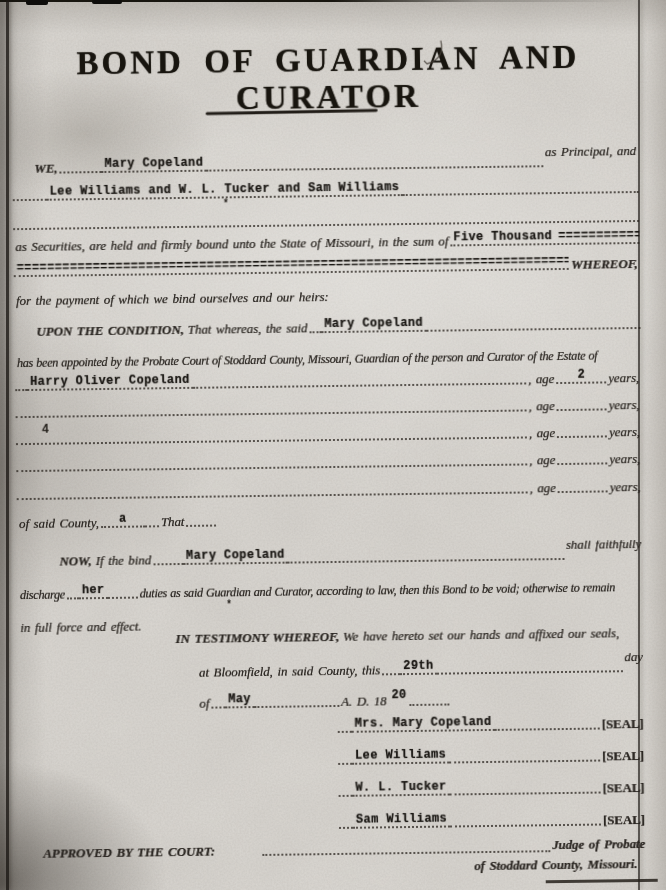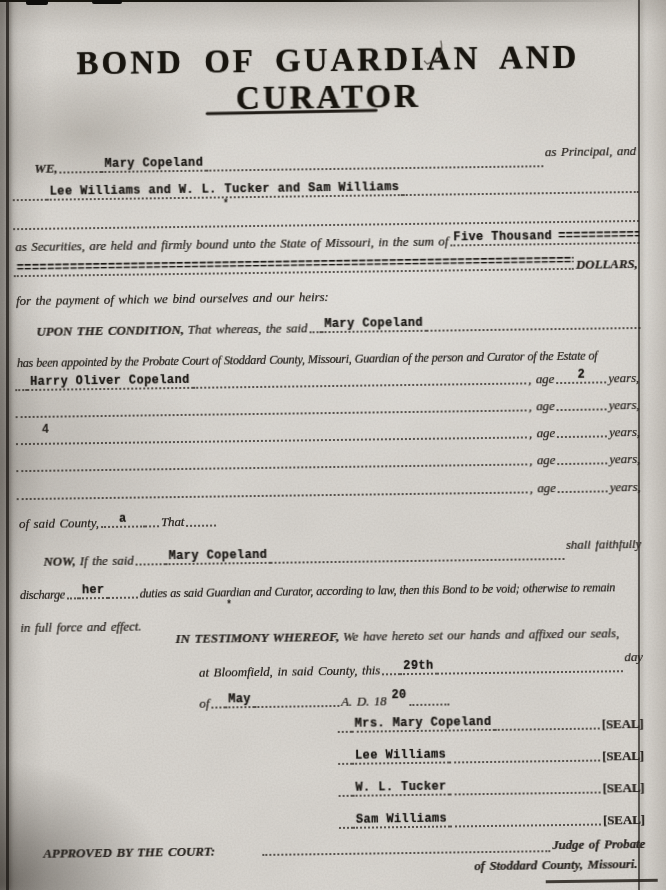--- a/index.html
+++ b/index.html
@@ -48,21 +48,21 @@
   .typed{font-family:"Liberation Mono","DejaVu Sans Mono",monospace;font-weight:bold;
     font-size:12px;letter-spacing:.4px;color:#1b1814;text-shadow:0 0 1px rgba(10,8,5,.55);
     padding:0 3px;}
   .raised{margin-bottom:10px;}
   .raised2{margin-bottom:2px;}
   .sup{margin-bottom:7px;}
   .agebox{text-align:center;}
   .w12{width:12px;} .w14{width:14px;} .w18{width:18px;} .w30{width:30px;} .w34{width:34px;}
   .w38{width:38px;} .w40{width:40px;} .w42{width:42px;} .w44{width:44px;} .w85{width:85px;}
   .gap45{width:45px;}
-  .ind20{margin-left:20px;} .ind24{margin-left:24px;} .ind155{margin-left:155px;}
+  .ind20{margin-left:20px;} .ind24{margin-left:40px;} .ind155{margin-left:155px;}
   .ind178{margin-left:178px;} .ind318{margin-left:318px;}
   .stray{position:absolute;font-family:"Liberation Mono",monospace;font-weight:bold;
     color:#24201b;font-size:12px;}
   .bottom-line{position:absolute;left:540px;top:883px;width:112px;border-top:3px solid rgba(38,33,27,.85);}
 </style>
 </head>
 <body>
 
 <div class="page">
 
@@ -118,21 +118,21 @@
       <span class="fill u">
           <span class="typed">Five Thousand</span>
           <span class="typed">====================</span>
         </span>
     </div>
 
     <div class="row" style="top:254px">
       <span class="fill u">
           <span class="typed">================================================================================</span>
         </span>
-      <span class="printed bold">DOLLARS,</span>
+      <span class="printed bold">WHEREOF,</span>
     </div>
 
     <div class="row" style="top:283px">
       <span class="printed">for the payment of which we bind ourselves and our heirs:</span>
       <span class="spacer"></span>
     </div>
 
     <div class="row" style="top:314px">
       <span class="printed bold ind20">UPON THE CONDITION,</span>
       <span class="printed">That whereas, the said</span>
@@ -183,21 +183,21 @@
       <span class="printed">of said County,</span>
       <span class="agebox u w38 typed">a</span>
       <span class="dots w14"></span>
       <span class="printed">That</span>
       <span class="dots w30"></span>
       <span class="spacer"></span>
     </div>
 
     <div class="row" style="top:544px">
       <span class="printed bold ind24">NOW,</span>
-      <span class="printed">If the said</span>
+      <span class="printed">If the bind</span>
       <span class="dots w30"></span>
       <span class="typed u">Mary Copeland</span>
       <span class="dots fx"></span>
       <span class="printed raised">shall faithfully</span>
     </div>
 
     <div class="row" style="top:577px">
       <span class="printed tight">discharge</span>
       <span class="dots w12"></span>
       <span class="typed u">her</span>

